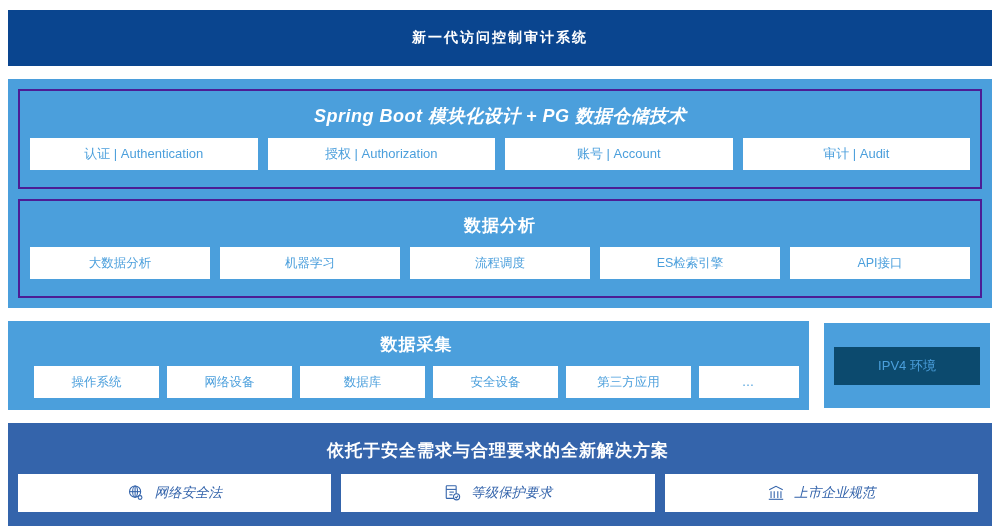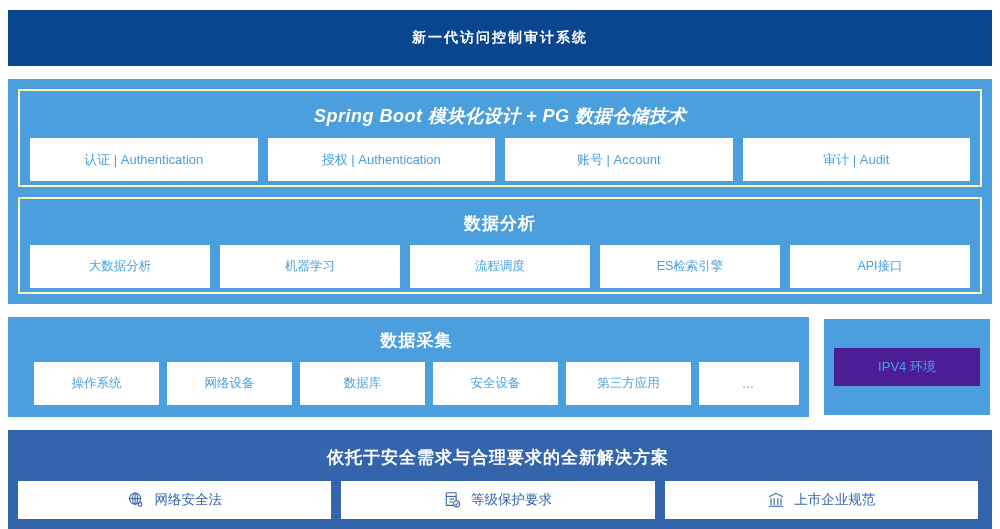--- a/index.html
+++ b/index.html
@@ -42,22 +42,22 @@
     background: #4b9fdc;
     margin-top: 13px;
     padding: 8px;
     box-sizing: border-box;
   }
   .band.platform {
     padding: 10px;
   }
 
   .inner-panel {
-    border: 2px solid #fef9c3;
-    padding: 8px 10px 4px 10px;
+    border: 2px solid #4c1d95;
+    padding: 8px 10px 17px 10px;
     box-sizing: border-box;
   }
   .inner-panel + .inner-panel {
     margin-top: 10px;
   }
 
   .panel-title {
     text-align: center;
     color: #ffffff;
     font-size: 17px;
@@ -71,21 +71,21 @@
     letter-spacing: 0.5px;
   }
 
   .chip-row {
     display: flex;
     gap: 10px;
   }
   .chip {
     flex: 1 1 0;
     background: #ffffff;
-    height: 43px;
+    height: 32px;
     display: flex;
     align-items: center;
     justify-content: center;
     color: #4b9fdc;
     font-size: 13px;
     box-sizing: border-box;
   }
   .chip.small {
     font-size: 12.5px;
   }
@@ -108,21 +108,21 @@
     background: #4b9fdc;
     border: 2px solid #ffffff;
     padding: 9px 10px;
     box-sizing: border-box;
     display: flex;
     flex-direction: column;
     justify-content: center;
     gap: 10px;
   }
   .side-chip {
-    background: #4c1d95;
+    background: #0c4a6e;
     height: 38px;
     display: flex;
     align-items: center;
     justify-content: center;
     color: #4b9fdc;
     font-size: 13px;
   }
   .collect-main .panel-title {
     padding: 4px 0 10px 0;
   }
@@ -143,20 +143,21 @@
   .band.solution {
     background: #3464ab;
     margin-top: 13px;
     padding: 10px 14px 14px 10px;
   }
   .band.solution .panel-title {
     font-size: 17px;
     padding: 6px 0 12px 0;
   }
   .chip-row.solution {
+    font-style: italic;
   }
   .chip-row.solution .chip {
     height: 38px;
     color: #3464ab;
     gap: 9px;
     font-size: 13.5px;
   }
   .chip-ico {
     width: 18px;
     height: 18px;
@@ -180,21 +181,21 @@
 
   <div class="band platform">
 
     <div class="inner-panel">
       <div class="panel-title italic-latin">Spring Boot 模块化设计 + PG 数据仓储技术</div>
       <div class="chip-row">
         <div class="chip">
           <span>认证 | Authentication</span>
         </div>
         <div class="chip">
-          <span>授权 | Authentication</span>
+          <span>授权 | Authorization</span>
         </div>
         <div class="chip">
           <span>账号 | Account</span>
         </div>
         <div class="chip">
           <span>审计 | Audit</span>
         </div>
       </div>
     </div>
 

